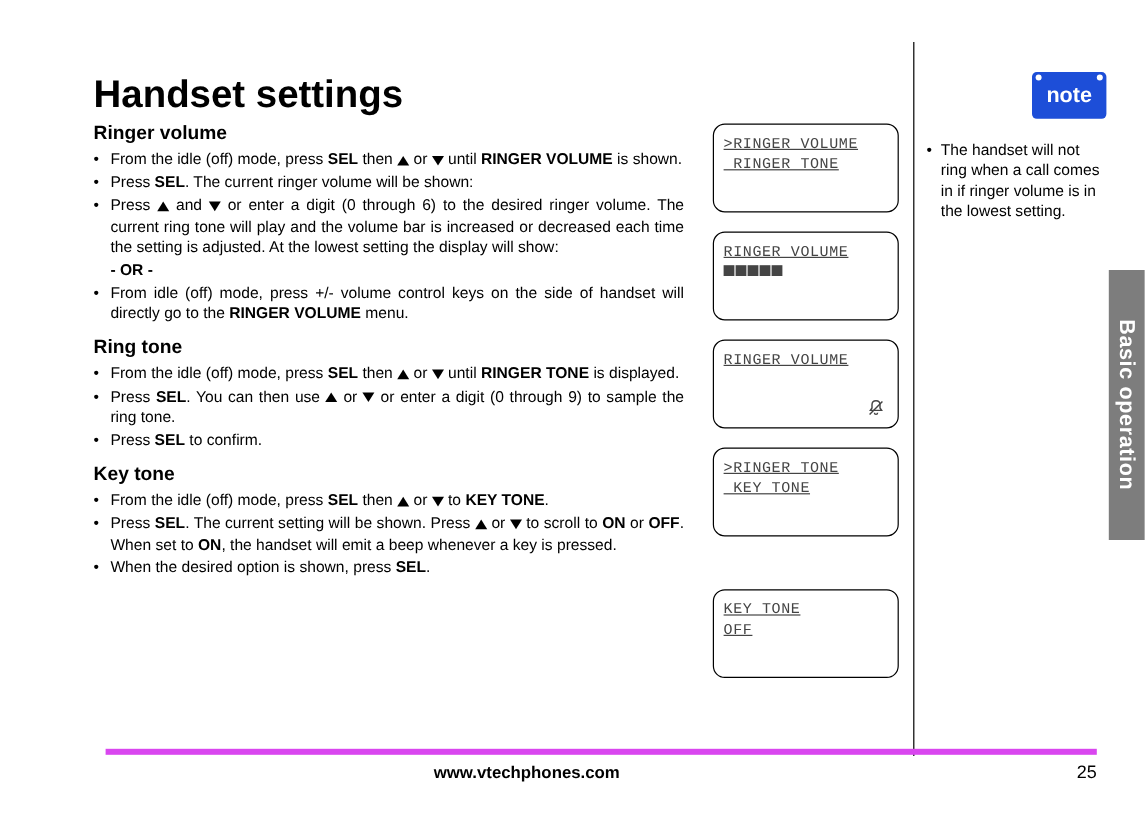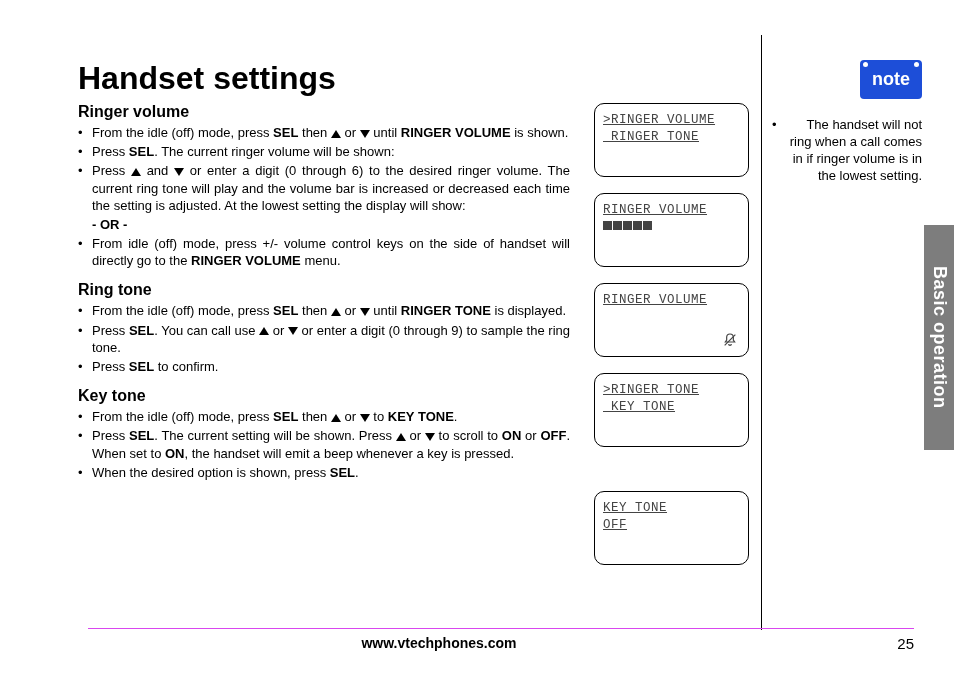--- a/index.html
+++ b/index.html
@@ -138,30 +138,30 @@
   .note-badge::before, .note-badge::after {
     content: "";
     position: absolute;
     background: #fff;
     width: 5px; height: 5px;
     border-radius: 50%;
     top: 2px;
   }
   .note-badge::before { left: 3px; }
   .note-badge::after { right: 3px; }
-  ul.nb { list-style: none; text-align: right; }
+  ul.nb { list-style: none; }
   ul.nb li { position: relative; padding-left: 12px; }
   ul.nb li::before { content: "•"; position: absolute; left: 0; }
 
   .footer {
     position: absolute;
     bottom: 30px;
     left: 88px;
     right: 40px;
-    border-top: 1px solid #d946ef;
+    border-top: 5px solid #d946ef;
     padding-top: 6px;
     display: flex;
   }
   .footer .url {
     position: absolute;
     left: 50%;
     transform: translateX(-90%);
     font-weight: bold;
     font-size: 14px;
   }
@@ -200,21 +200,21 @@
           <span>From idle (off) mode, press +/- volume control keys on the side of handset will directly go to the </span><b>RINGER VOLUME</b><span> menu.</span>
         </li>
       </ul>
 
       <h2 class="sub">Ring tone</h2>
       <ul class="b">
         <li>
           <span>From the idle (off) mode, press </span><b>SEL</b><span> then </span><span class="tri-up"></span><span> or </span><span class="tri-down"></span><span> until </span><b>RINGER TONE</b><span> is displayed.</span>
         </li>
         <li>
-          <span>Press </span><b>SEL</b><span>. You can call use </span><span class="tri-up"></span><span> or </span><span class="tri-down"></span><span> or enter a digit (0 through 9) to sample the ring tone.</span>
+          <span>Press </span><b>SEL</b><span>. You can then use </span><span class="tri-up"></span><span> or </span><span class="tri-down"></span><span> or enter a digit (0 through 9) to sample the ring tone.</span>
         </li>
         <li>
           <span>Press </span><b>SEL</b><span> to confirm.</span>
         </li>
       </ul>
 
       <h2 class="sub">Key tone</h2>
       <ul class="b">
         <li>
           <span>From the idle (off) mode, press </span><b>SEL</b><span> then </span><span class="tri-up"></span><span> or </span><span class="tri-down"></span><span> to </span><b>KEY TONE</b><span>.</span>

